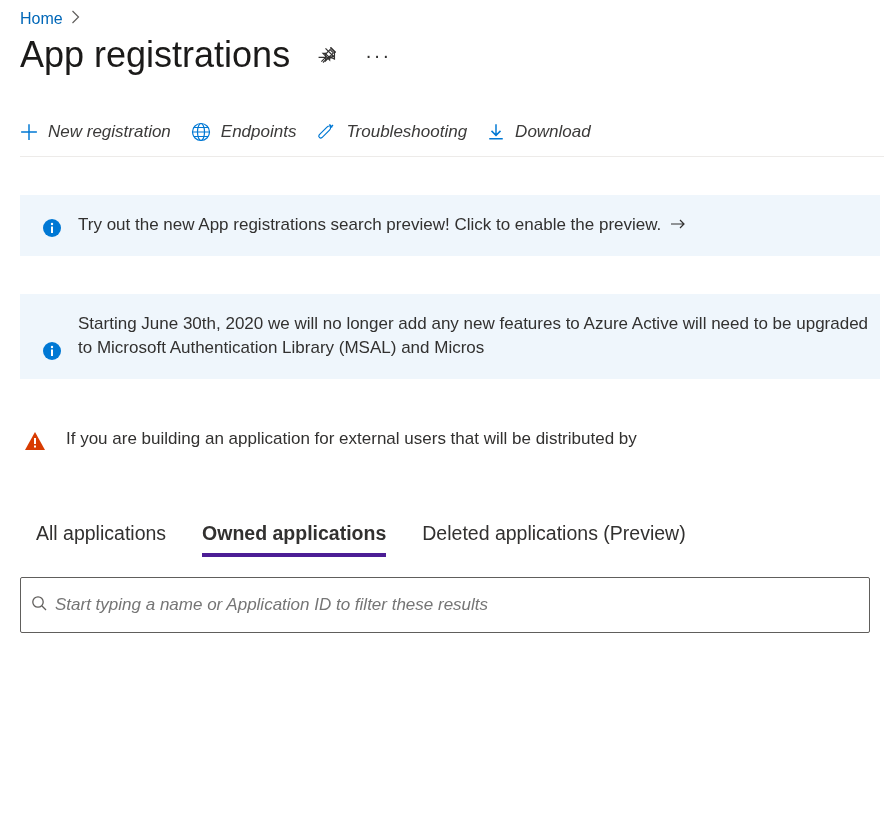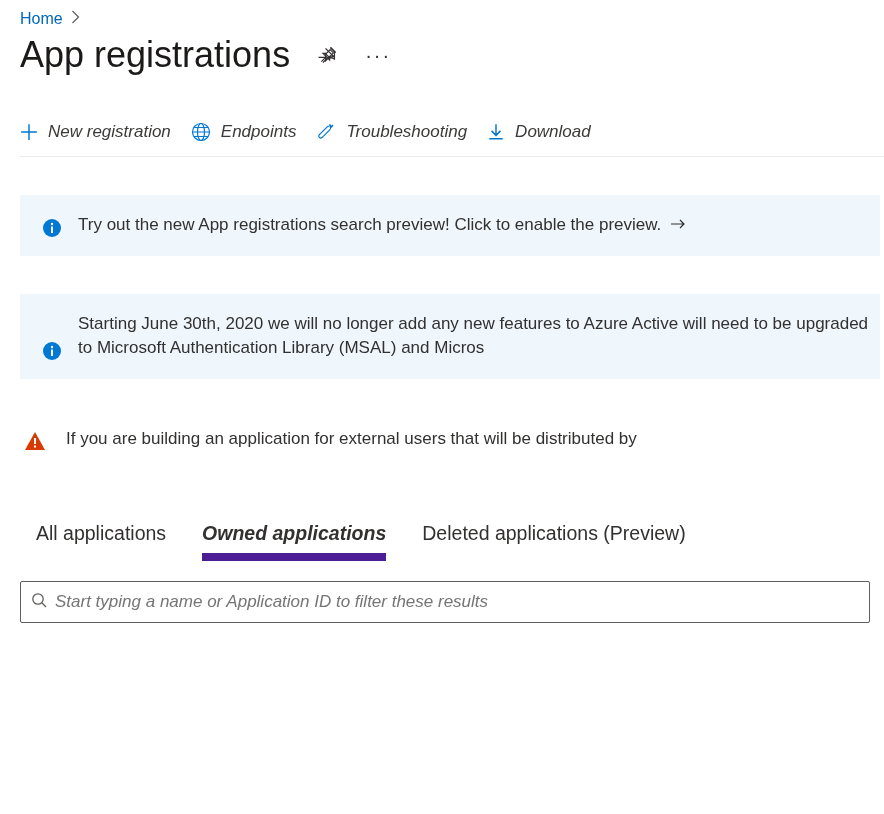--- a/index.html
+++ b/index.html
@@ -114,35 +114,34 @@
       font-size: 19.5px;
       color: #323130;
       padding-left: 16px;
     }
     .tab {
       cursor: pointer;
       padding-bottom: 8px;
     }
     .tab.active {
       font-weight: 700;
-      border-bottom: 8px solid #4c1d95;
-      font-style: italic;
+      border-bottom: 4px solid #4c1d95;
     }
 
     
     .search-wrap {
       margin-top: 20px;
       width: 850px;
     }
     .search-box {
       display: flex;
       align-items: center;
       gap: 8px;
       border: 1px solid #605e5c;
-      height: 42px;
+      height: 56px;
       padding: 0 10px;
       border-radius: 2px;
     }
     .search-box input {
       border: none;
       outline: none;
       flex: 1;
       font-size: 17px;
       font-style: italic;
       color: #605e5c;

